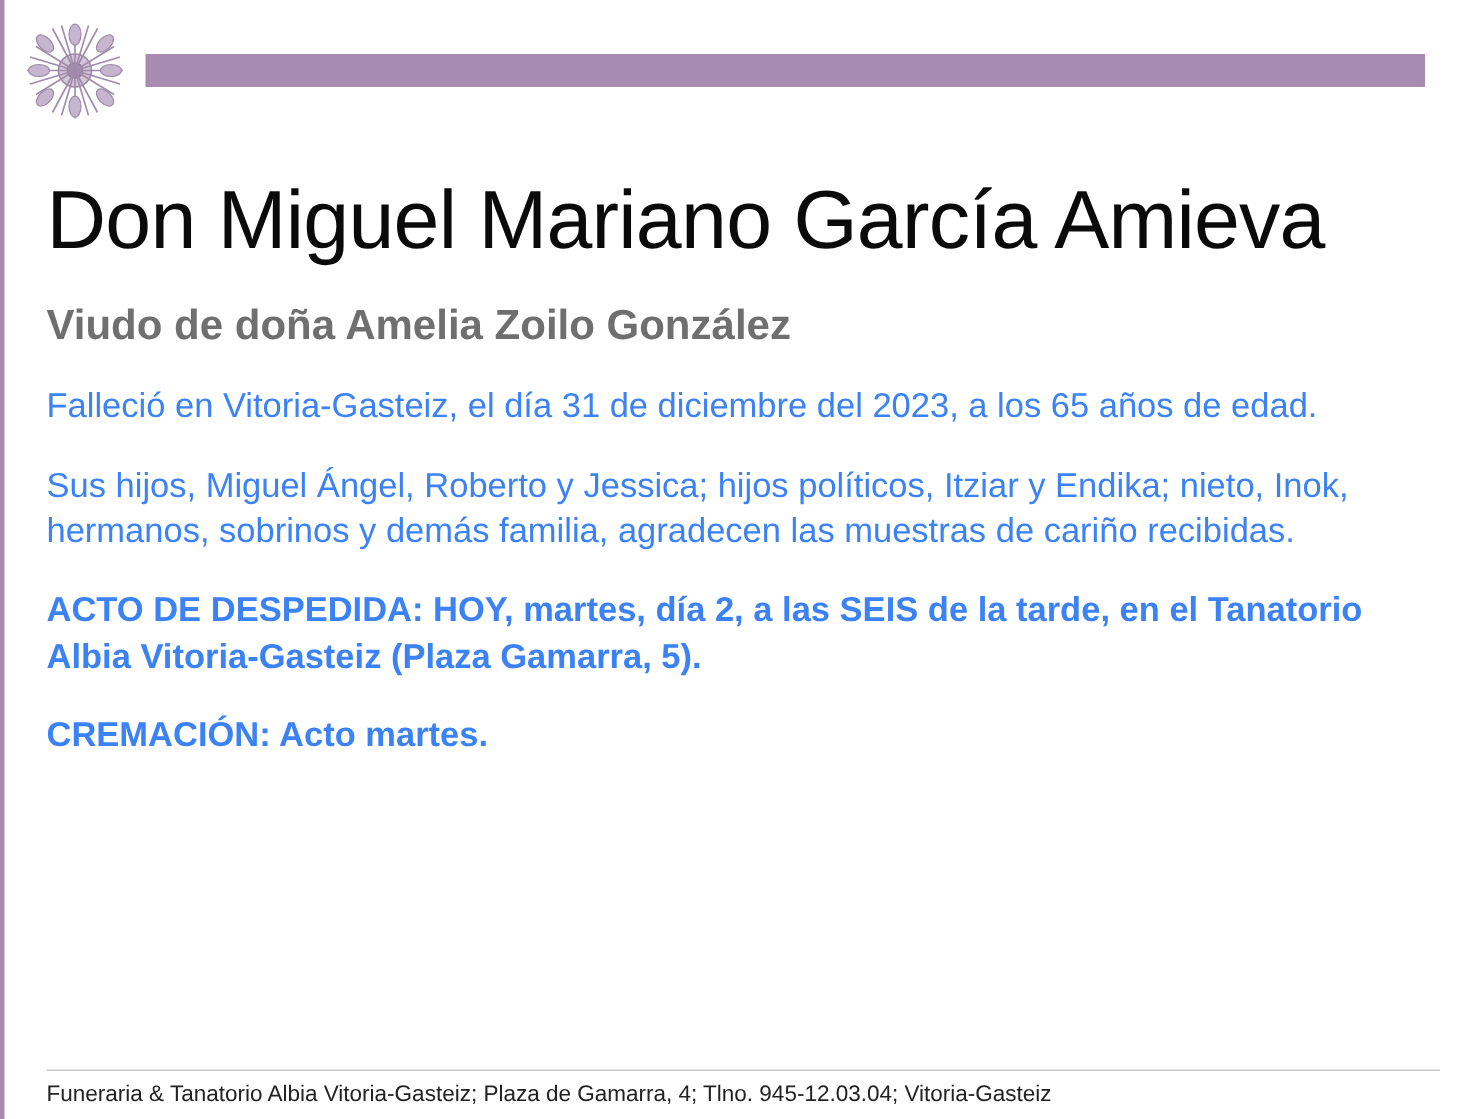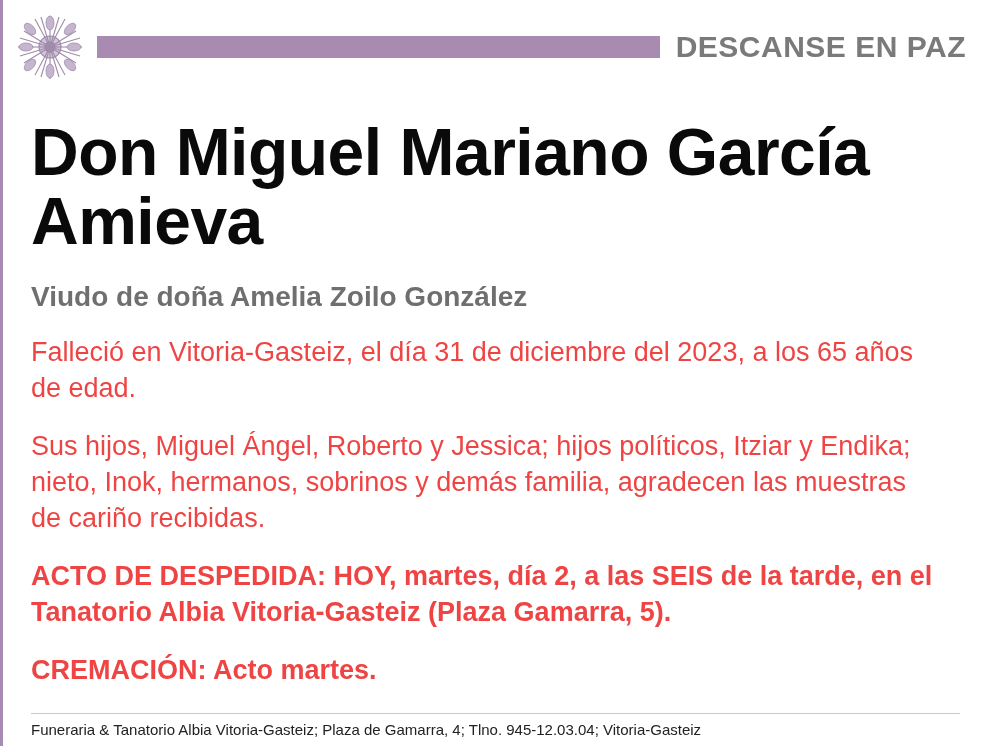--- a/index.html
+++ b/index.html
@@ -63,40 +63,40 @@
     margin-top: 2px;
   }
 
   
   .content {
     padding: 26px 30px 0 28px;
     box-sizing: border-box;
   }
 
   .deceased-name {
-    font-size: 66px;
-    font-weight: bold;
+    font-size: 55px;
+    font-weight: normal;
     line-height: 1.04;
     letter-spacing: -0.5px;
     color: #0a0a0a;
     margin: 0 0 4px 0;
     max-width: 900px;
   }
 
   .relation {
     font-size: 28px;
     font-weight: bold;
     color: #6f6f6f;
     margin: 26px 0 0 0;
   }
 
   .paragraph {
-    font-size: 27px;
+    font-size: 23px;
     line-height: 1.33;
-    color: #ef4444;
+    color: #3b82f6;
     margin: 22px 0 0 0;
     max-width: 910px;
   }
 
   .paragraph.bold {
     font-weight: bold;
   }
 
   .footer {
     position: absolute;
@@ -162,21 +162,20 @@
             <ellipse cx="17" cy="55" rx="4" ry="7" transform="rotate(45 17 55)"></ellipse>
             <ellipse cx="13" cy="37" rx="7" ry="4"></ellipse>
             <ellipse cx="17" cy="19" rx="4" ry="7" transform="rotate(-45 17 19)"></ellipse>
           </g>
         </g>
       </svg>
     </div>
 
     <div class="header-bar"></div>
 
-    <div class="header-title">DESCANSE EN PAZ</div>
   </div>
 
   <div class="content">
 
     <h1 class="deceased-name">Don Miguel Mariano García Amieva</h1>
 
     <p class="relation">Viudo de doña Amelia Zoilo González</p>
 
     <p class="paragraph">Falleció en Vitoria-Gasteiz, el día 31 de diciembre del 2023, a los 65 años de edad.</p>
 

